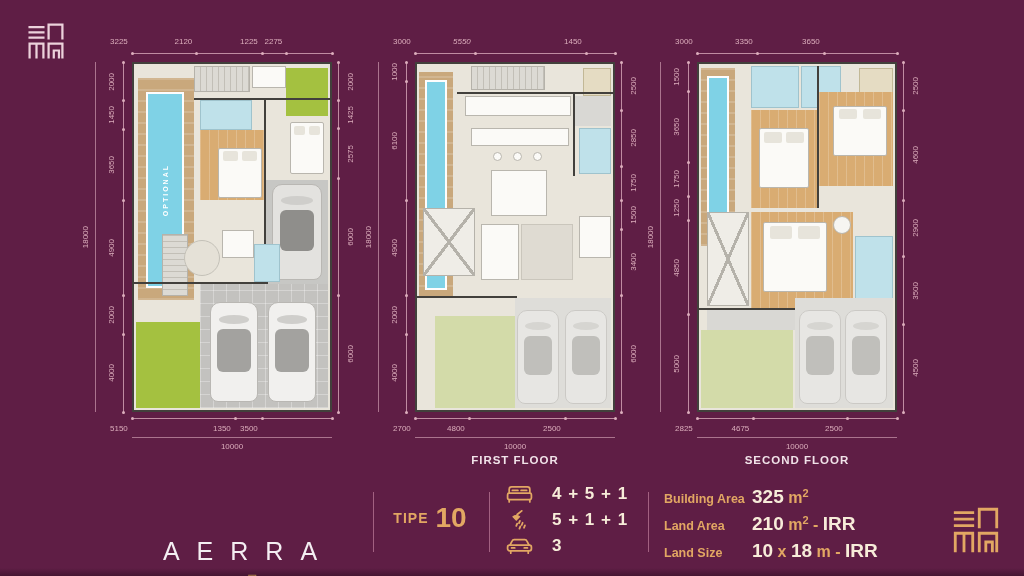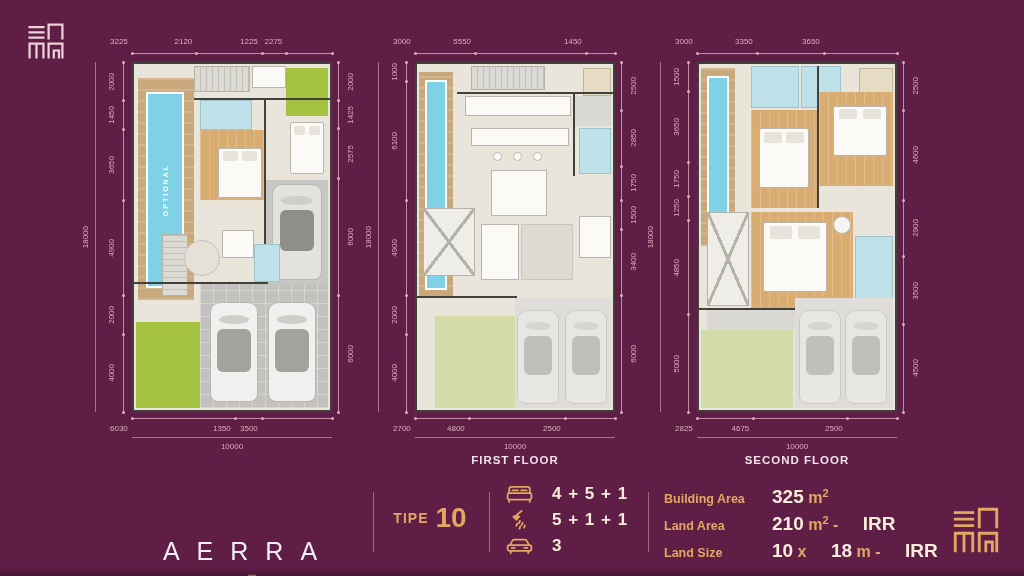--- a/index.html
+++ b/index.html
@@ -104,21 +104,21 @@
   .tipe-label{font-size:14px;font-weight:700;letter-spacing:1px;}
   .tipe-num{font-size:28px;font-weight:700;}
   .specs{position:absolute;left:502px;top:482px;display:flex;flex-direction:column;gap:3px;}
   .spec-row{display:flex;align-items:center;height:23px;}
   .spec-icon{width:34px;display:flex;justify-content:center;align-items:center;color:var(--gold,#e2a763);}
   .spec-value{margin-left:16px;font-size:17px;font-weight:700;color:var(--cream,#f7ecd9);letter-spacing:1px;}
   .areas{position:absolute;left:664px;top:486px;display:flex;flex-direction:column;gap:4px;}
   .area-row{display:flex;align-items:baseline;height:23px;}
   .area-label{width:88px;font-size:12.5px;font-weight:600;color:var(--gold,#e2a763);}
   .area-value{white-space:pre;}
-  .pt-num{font-size:19px;font-weight:700;color:var(--cream,#f7ecd9);margin-left:20px;}
+  .pt-num{font-size:19px;font-weight:700;color:var(--cream,#f7ecd9);}
   .pt-unit{font-size:16px;font-weight:700;color:var(--gold,#e2a763);}
   .pt-sup{font-size:11px;font-weight:700;color:var(--gold,#e2a763);position:relative;top:-6px;}
 </style>
 </head>
 <body>
 
 <svg width="0" height="0" style="position:absolute">
   <symbol id="seal" viewBox="0 0 44 44">
     <g fill="none" stroke="currentColor" stroke-width="2.6" stroke-linecap="square">
       <path d="M3 6h16M3 12h16M3 18h16"></path>
@@ -213,21 +213,21 @@
         </div>
         <div class="dim-seg" style="flex-grow: 6000;">
           <span class="dim-label">6000</span>
         </div>
         <div class="dim-seg" style="flex-grow: 6000;">
           <span class="dim-label">6000</span>
         </div>
       </div>
     <div class="dim-strip h bottom" style="left:60px;top:386px;width:200px;height:20px">
         <div class="dim-seg" style="flex-grow: 5150;">
-          <span class="dim-label">6030</span>
+          <span class="dim-label">5150</span>
         </div>
         <div class="dim-seg" style="flex-grow: 1350;">
           <span class="dim-label">1350</span>
         </div>
         <div class="dim-seg" style="flex-grow: 3500;">
           <span class="dim-label">3500</span>
         </div>
       </div>
     <div class="htotal" style="left:60px;top:406px;width:200px;height:18px">
         <span class="dim-label">10000</span>

